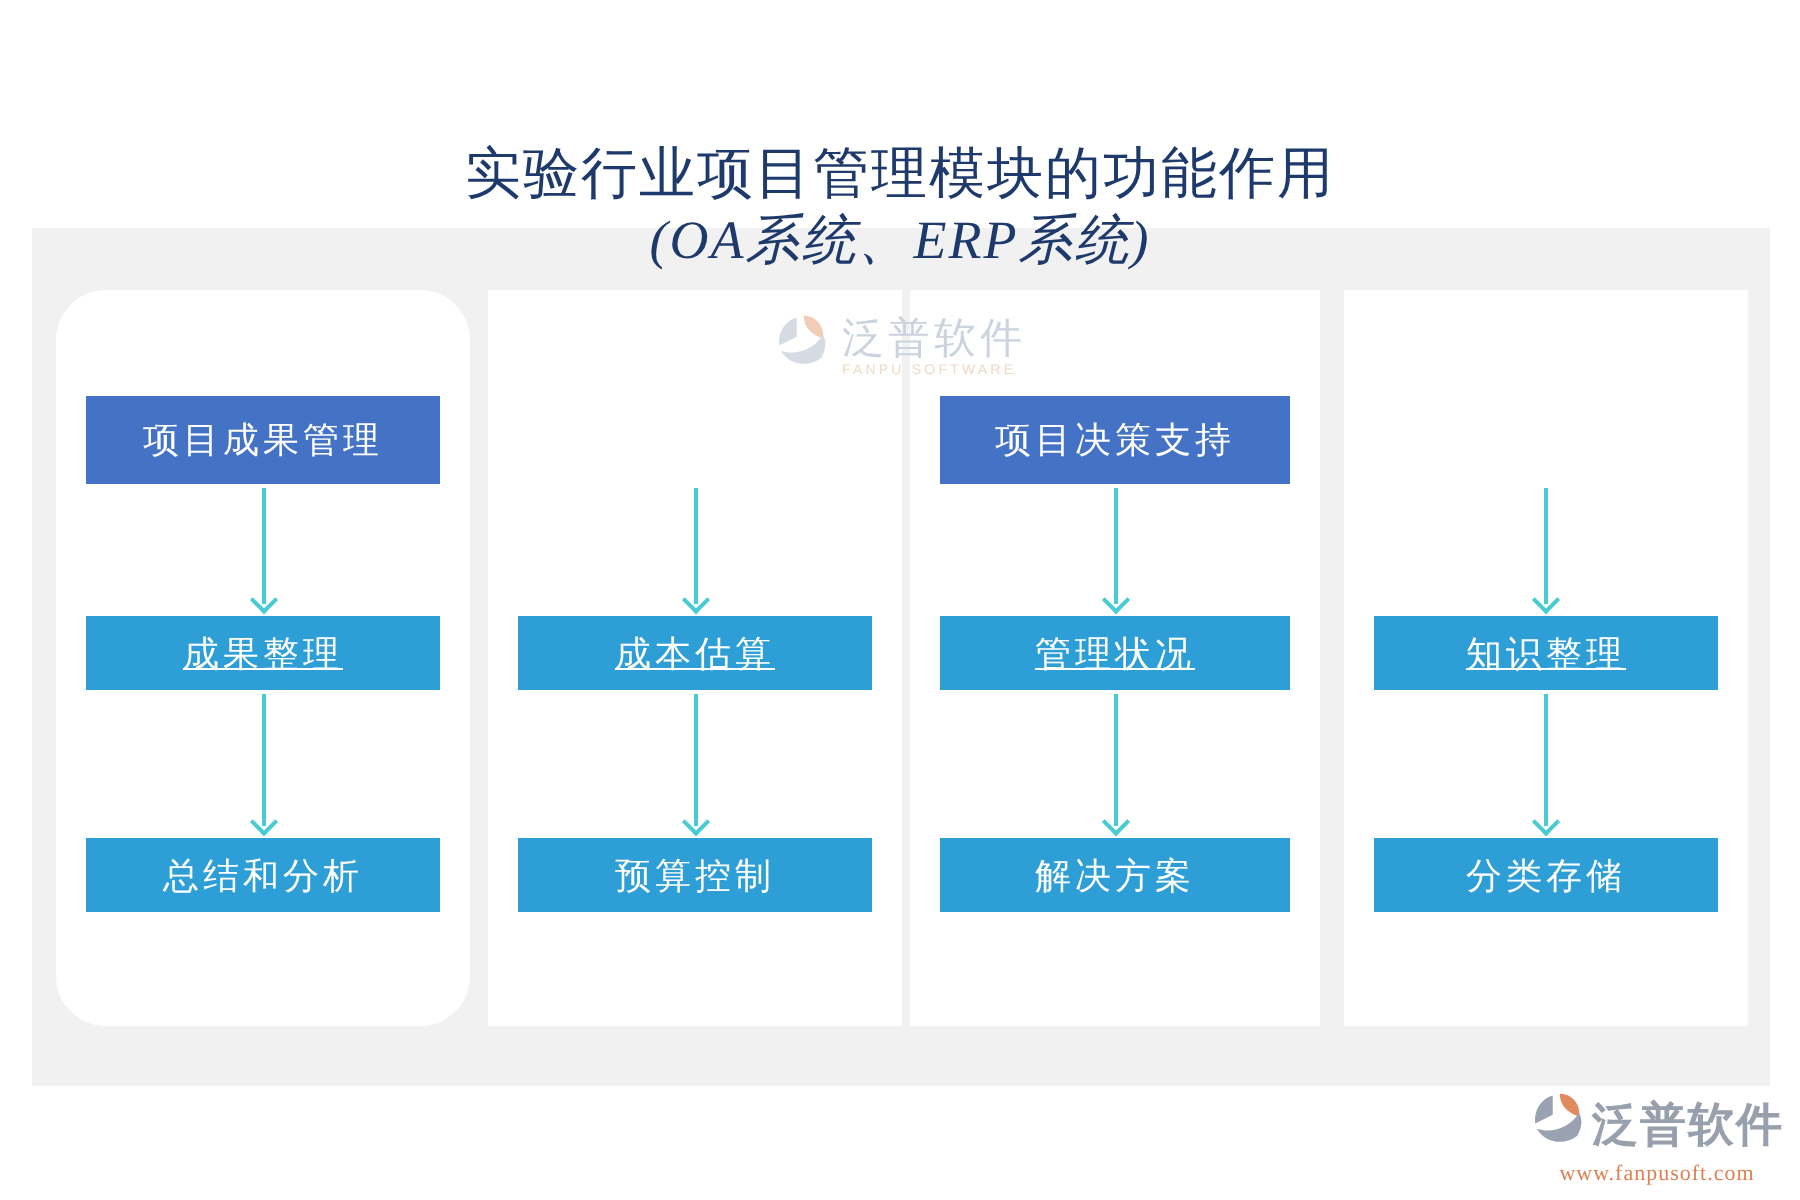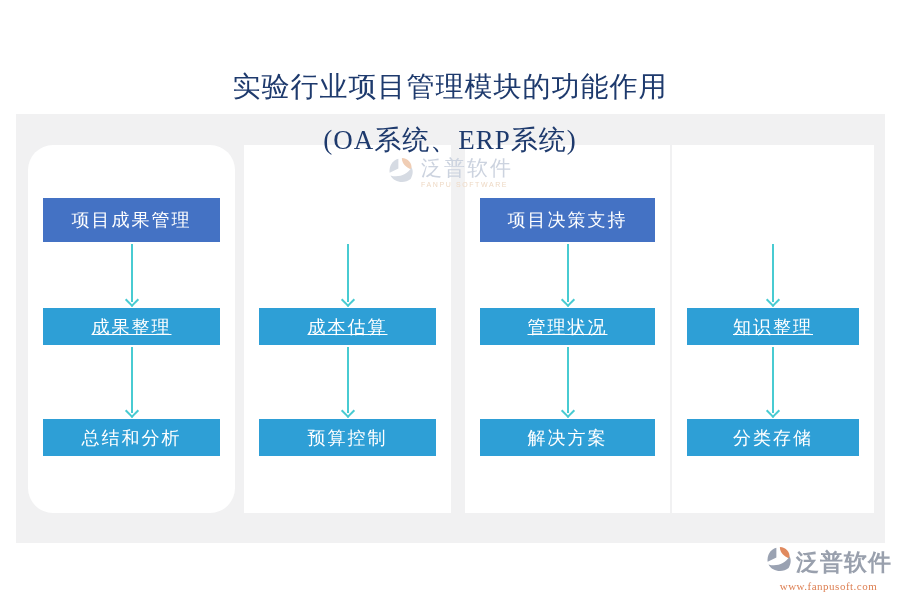--- a/index.html
+++ b/index.html
@@ -8,31 +8,31 @@
     font-family:"Liberation Serif","DejaVu Serif",serif;
   }
   .stage{position:absolute;left:0;top:0;width:900px;height:600px;}
 
   .title{
     position:absolute;top:68px;left:0;width:100%;text-align:center;
     font-size:28px;color:#1e3a6d;letter-spacing:1px;z-index:3;
   }
   .subtitle{
     position:absolute;top:102px;left:0;width:100%;text-align:center;
-    font-size:27px;color:#1e3a6d;letter-spacing:1px;z-index:3;margin-top:20px;
+    font-size:27px;font-style:italic;color:#1e3a6d;letter-spacing:1px;z-index:3;
   }
 
   .canvas{
     position:absolute;left:16px;top:114px;width:869px;height:429px;
     background:#f1f1f2;z-index:1;
   }
   .panel{position:absolute;top:31px;height:368px;background:#ffffff;}
   .panel-0{left:12px;width:207px;border-radius:25px;}
   .panel-1{left:228px;width:207px;}
-  .panel-2{left:449px;width:205px;}
+  .panel-2{left:439px;width:205px;}
   .panel-3{left:656px;width:202px;}
 
   .box{
     position:absolute;left:15px;right:15px;display:flex;align-items:center;justify-content:center;
     color:#ffffff;font-size:18px;letter-spacing:2px;text-align:center;
   }
   .box-header{top:53px;height:44px;background:#4472c4;}
   .box-step1{top:163px;height:37px;background:#2e9fd6;text-decoration:underline;}
   .box-step2{top:274px;height:37px;background:#2e9fd6;}
 

